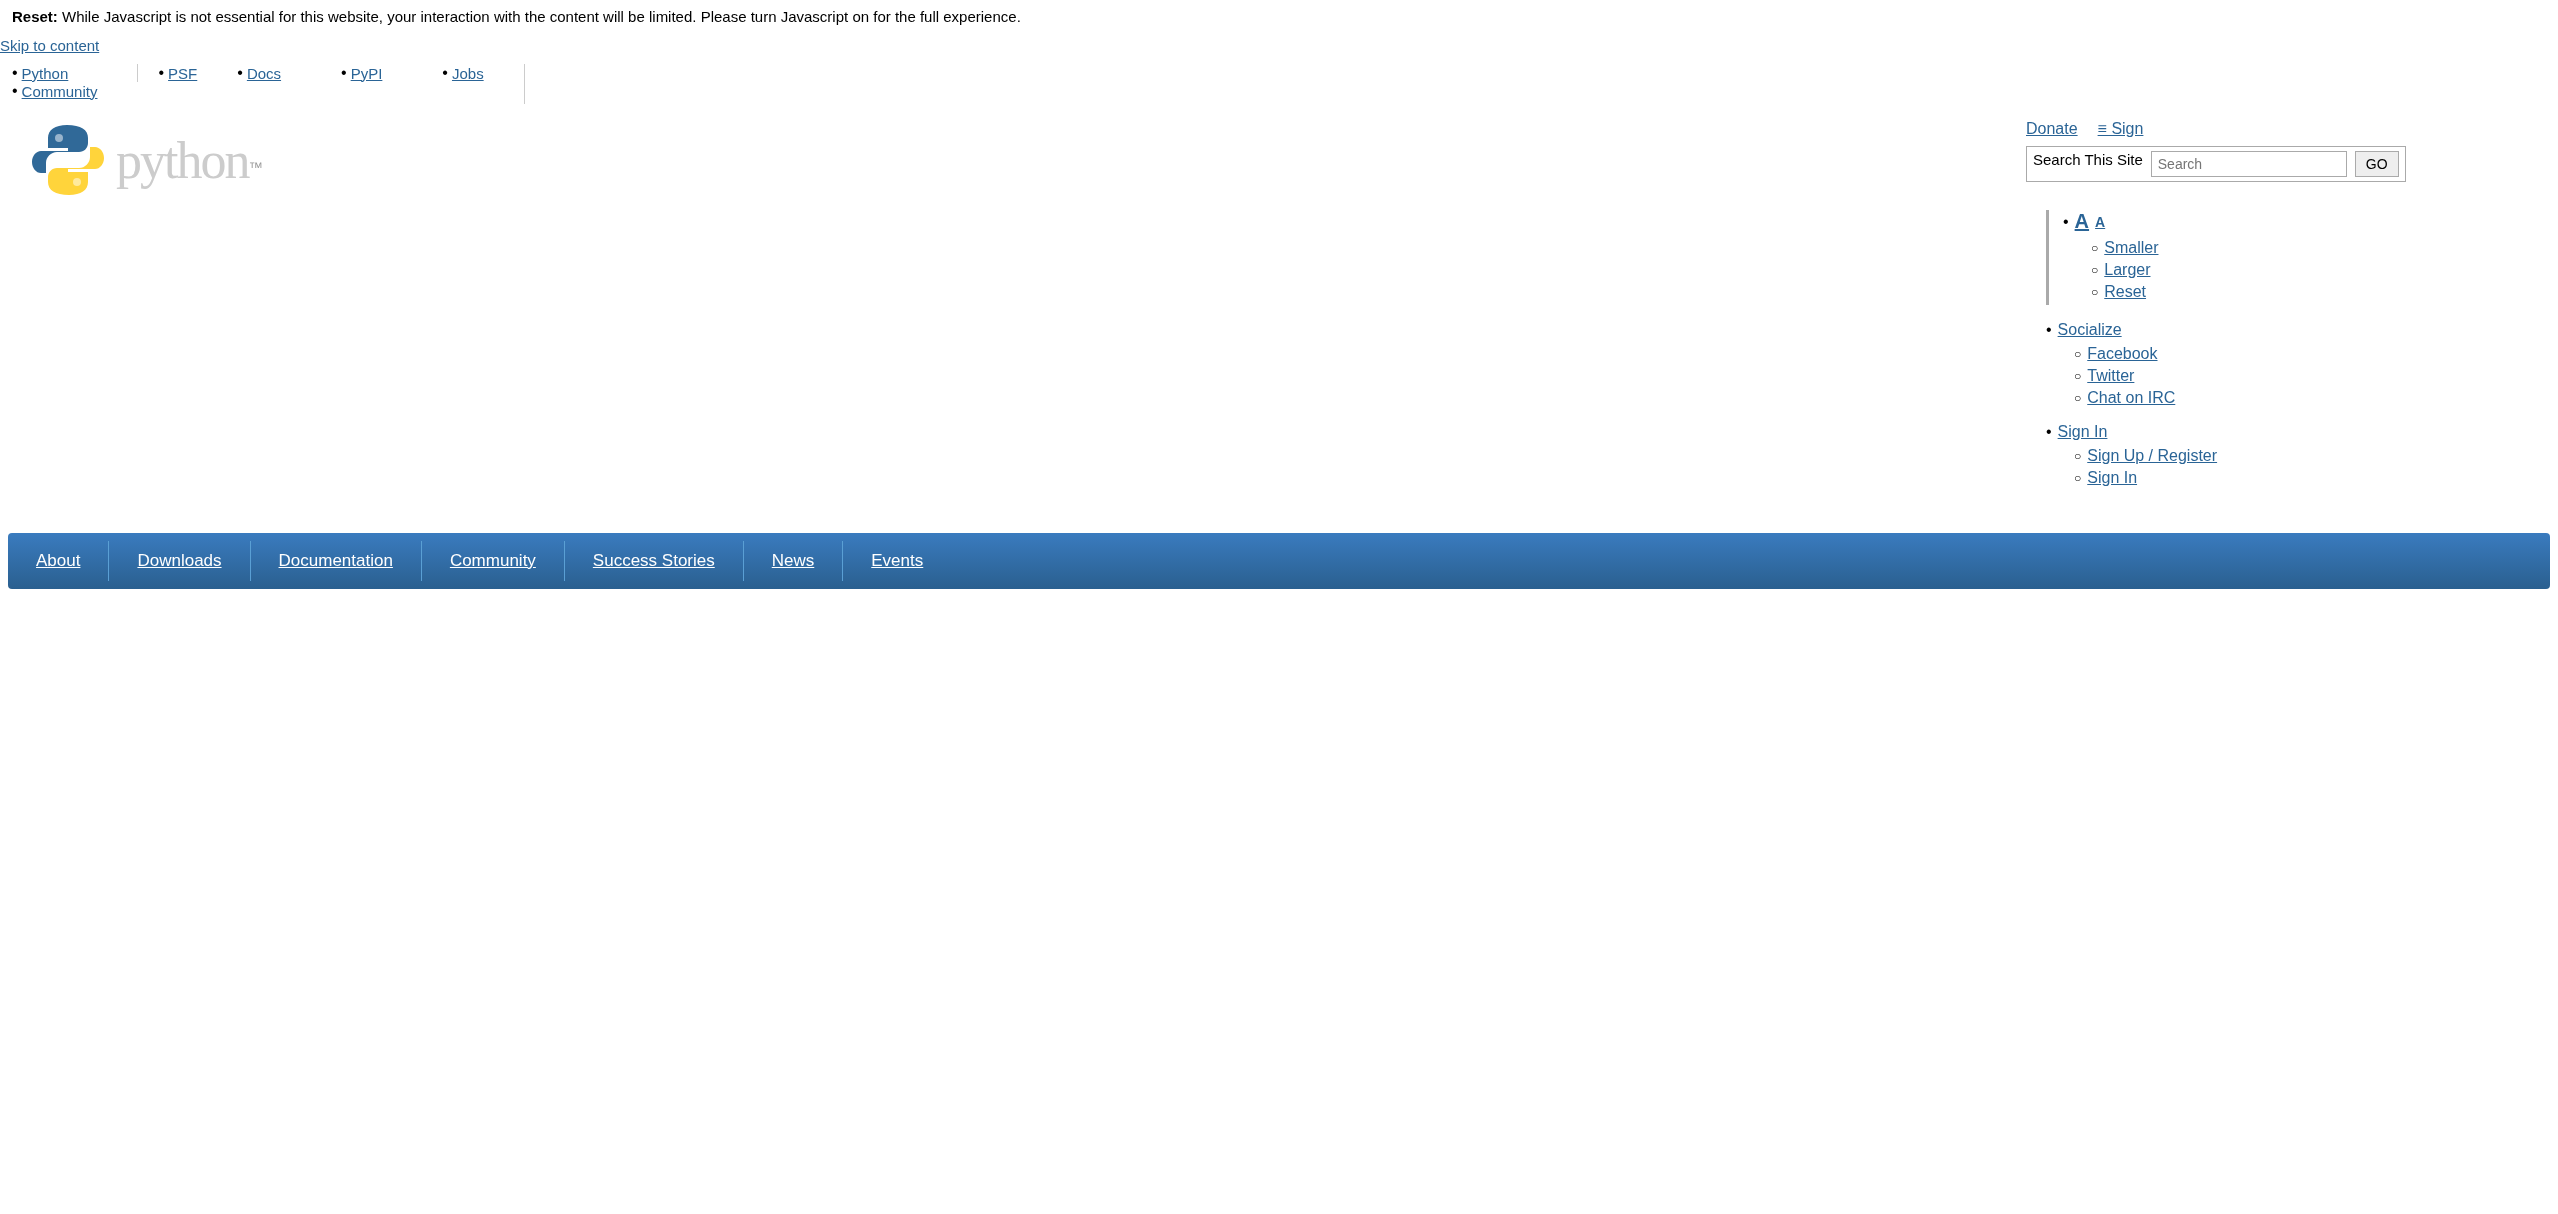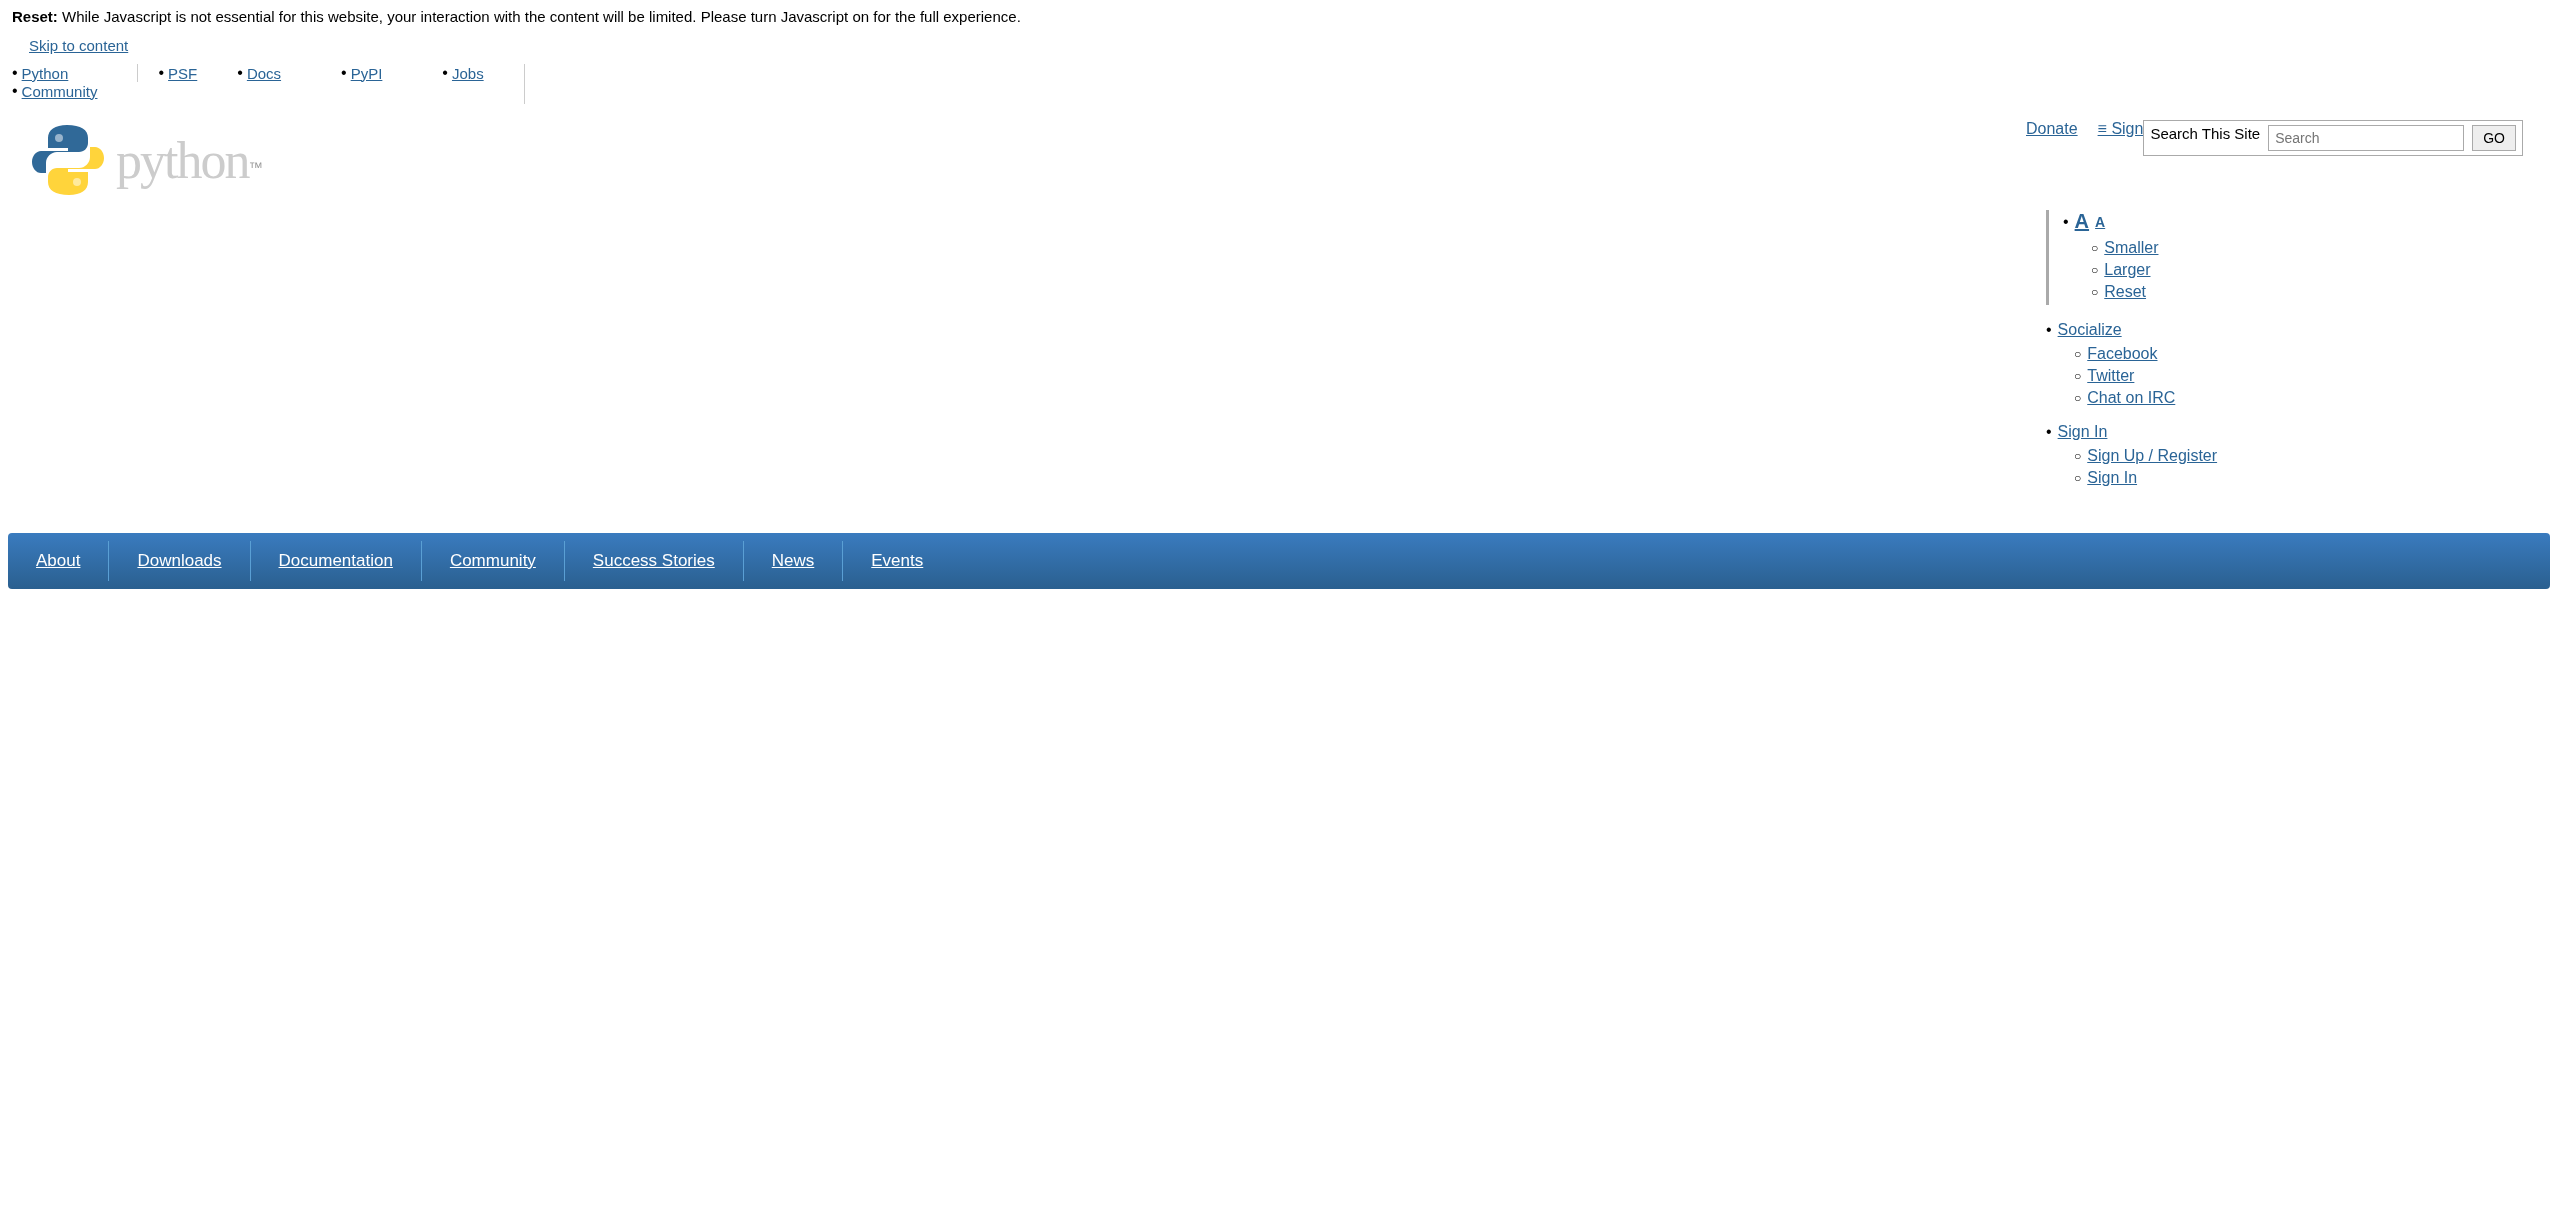--- a/index.html
+++ b/index.html
@@ -9,21 +9,21 @@
     .notice-bar {
       padding: 8px 12px;
       font-size: 15px;
       border-bottom: none;
     }
     .notice-bar strong { font-weight: bold; }
 
     
     .skip-link {
       display: block;
-      padding: 4px 29px;
+      padding: 4px 0;
       color: #2a6496;
       text-decoration: underline;
       font-size: 15px;
     }
 
     
     .top-nav {
       padding: 6px 12px;
       display: flex;
       flex-wrap: wrap;
@@ -73,20 +73,21 @@
       flex: 1;
     }
     .python-logo-svg {
       width: 80px;
       height: 80px;
     }
 
     
     .right-panel {
       display: flex;
+      flex-direction: column;
       align-items: flex-start;
       min-width: 520px;
     }
     .menu-donate-row {
       display: flex;
       align-items: center;
       gap: 20px;
       margin-bottom: 8px;
     }
     .menu-link {

